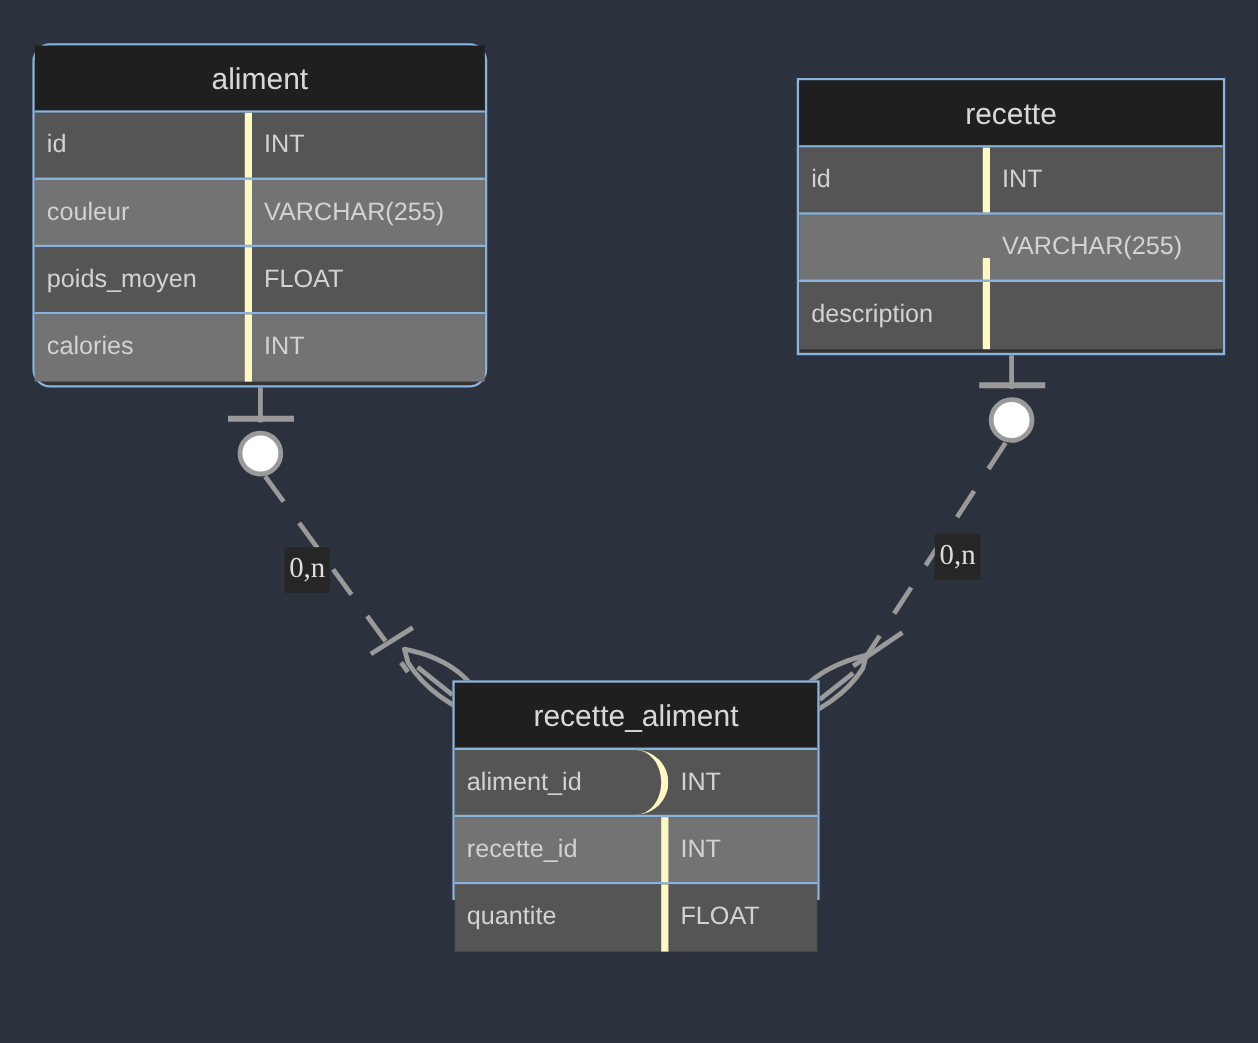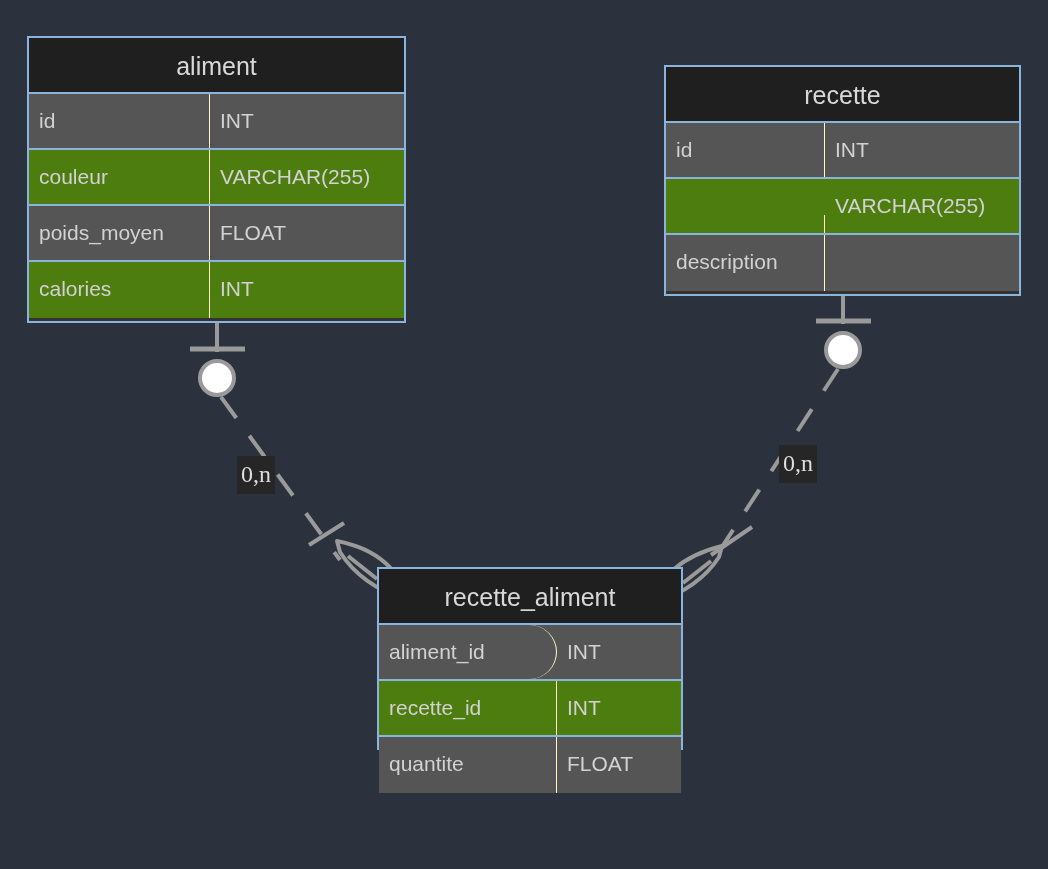--- a/index.html
+++ b/index.html
@@ -45,32 +45,32 @@
   .attr-row {
     display: flex;
     height: 56px;
     box-sizing: border-box;
     border-bottom: 2px solid #8ab4dd;
   }
   .attr-row:last-child {
     border-bottom: none;
   }
   .attr-row.odd  { background: #555555; }
-  .attr-row.even { background: #4d7c0f; }
+  .attr-row.even { background: #737373; }
   .attr-name, .attr-type {
     color: #d2d2d2;
     font-size: 21px;
     line-height: 54px;
     padding: 0 10px;
     white-space: nowrap;
     overflow: hidden;
     box-sizing: border-box;
   }
   .attr-name {
-    border-right: 1px solid #fef9c3;
+    border-right: 6px solid #fef9c3;
   }
   .card-label {
     position: absolute;
     background: #262626;
     color: #dedede;
     font-size: 24px;
     line-height: 34px;
     padding: 1px 4px 3px 4px;
     white-space: nowrap;
     font-family: Liberation Serif, serif;
@@ -109,21 +109,21 @@
 
       <line x1="838" y1="369" x2="718" y2="553" stroke="#9a9a9a" stroke-width="4" stroke-dasharray="26 22"></line>
 
       <line x1="752" y1="527" x2="711" y2="555" stroke="#9a9a9a" stroke-width="4"></line>
 
       <path d="M 722 546 C 682 556 659 577 656 601 C 683 595 707 576 719 557 Z" fill="none" stroke="#9a9a9a" stroke-width="4" stroke-linejoin="round"></path>
       <line x1="711" y1="561" x2="683" y2="583" stroke="#9a9a9a" stroke-width="4"></line>
     </g>
   </svg>
 
-  <div class="entity" style="left:27px; top:36px; width:379px; height:287px;">
+  <div class="entity" style="left:27px; top:36px; width:379px; height:287px;border-radius:15px;">
     <div class="entity-title">aliment</div>
 
     <div class="attr-row odd">
       <div class="attr-name" style="width:181px;">id</div>
       <div class="attr-type" style="flex:1;">INT</div>
     </div>
     <div class="attr-row even">
       <div class="attr-name" style="width:181px;">couleur</div>
       <div class="attr-type" style="flex:1;">VARCHAR(255)</div>
     </div>

